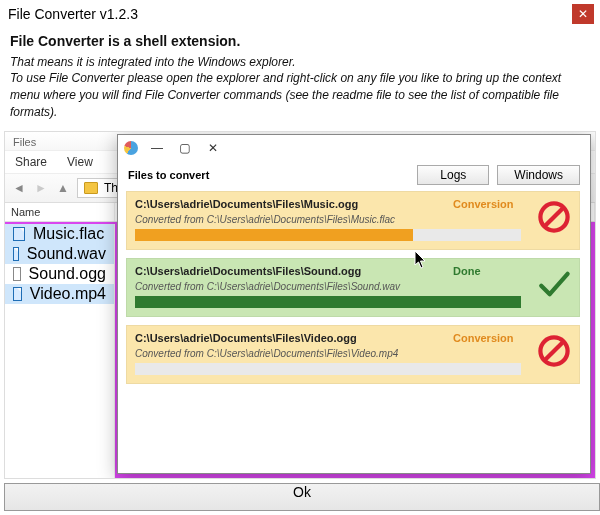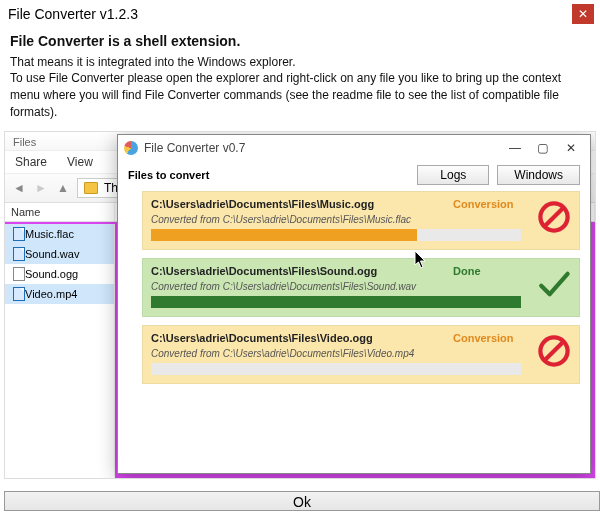--- a/index.html
+++ b/index.html
@@ -4,79 +4,79 @@
 <style>
   * { box-sizing: border-box; margin: 0; padding: 0; font-family: "Segoe UI", Tahoma, sans-serif; }
   html, body { width: 600px; height: 515px; overflow: hidden; background: #fff; }
 
   .titlebar { display: flex; align-items: flex-start; justify-content: space-between; padding: 4px 0 4px 4px; }
   .titlebar-title { font-size: 14px; color: #000; padding: 2px 4px; }
   .close-btn { width: 22px; height: 20px; background: #c0392b; color: #fff; display: flex; align-items: center; justify-content: center; font-size: 12px; cursor: pointer; margin-right: 6px; }
 
   .content { padding: 4px 10px 6px 10px; font-size: 12px; color: #111; line-height: 1.4; }
   .content .heading { font-weight: 700; font-size: 14px; margin-bottom: 2px; }
-  .content .body-text { font-size: 12px; }
+  .content .body-text { font-size: 12px; font-style: italic; }
 
   .explorer-shot { position: relative; margin: 4px 4px 0 4px; height: 348px; border: 1px solid #ddd; background: #d946ef; overflow: hidden; }
   .exp-tabs { padding: 4px 8px 2px 8px; font-size: 11px; color: #666; background: linear-gradient(#fff,#f7f7f7); border-bottom: 1px solid #eee; }
   .exp-menu { padding: 4px 10px; font-size: 12px; color: #333; background: #fff; border-bottom: 1px solid #eee; display: flex; gap: 20px; }
   .exp-addr { display: flex; align-items: center; padding: 4px 6px; background: linear-gradient(#fcfcfc,#f3f3f3); border-bottom: 1px solid #ddd; font-size: 12px; gap: 6px; }
   .nav-arrow { width: 16px; height: 16px; color: #888; display: inline-flex; align-items: center; justify-content: center; }
   .breadcrumb { flex: 1; background: #fff; border: 1px solid #ccc; padding: 2px 6px; display: flex; align-items: center; gap: 6px; }
   .crumb-icon { width: 14px; height: 12px; background: #f4c542; border: 1px solid #c99a1f; border-radius: 1px; display:inline-block; }
   .crumb-sep { color: #888; font-size: 10px; }
   .search-box { width: 60px; background: #fff; border: 1px solid #ccc; padding: 2px 6px; color: #888; direction: rtl; }
   .col-headers { display: flex; font-size: 11px; color: #333; background: #fff; border-bottom: 1px solid #e0e0e0; }
   .col-headers div { padding: 3px 6px; border-right: 1px solid #eee; }
   .col-name { width: 110px; }
   .col-date { width: 90px; }
   .col-type { width: 80px; }
   .col-size { flex: 1; }
 
   .file-pane { position: absolute; left: 0; top: 92px; width: 110px; bottom: 0; background: #fff; border-right: 1px solid #eee; display:flex; flex-direction:column; }
-  .file-row { display: flex; align-items: center; gap: 0; font-size: 11px; padding: 2px 8px; height: 20px; }
+  .file-row { display: flex; align-items: center; gap: 8px; font-size: 16px; padding: 2px 8px; height: 20px; }
   .file-row.sel { background: #cfe6fb; }
   .file-icon { width: 12px; height: 14px; border: 1px solid #888; background: #fff; position: relative; }
   .file-icon::before { content: ""; position: absolute; top: 0; right: 0; border-top: 4px solid #fafafa; border-left: 4px solid transparent; }
   .file-icon.audio { border-color: #1e6db5; background: #d7eaff; }
   .file-icon.vid   { border-color: #1e6db5; background: #d7eaff; }
 
   .overlay { position: absolute; left: 112px; top: 2px; right: 4px; bottom: 4px; background: #fff; border: 1px solid #888; box-shadow: 0 4px 18px rgba(0,0,0,0.3); display:flex; flex-direction:column; }
   .ov-titlebar { display: flex; align-items: center; padding: 4px 6px; font-size: 12px; color: #444; }
   .ov-logo { width: 14px; height: 14px; border-radius: 50%; background: conic-gradient(#4aa3e0 0 60%, #f4c542 0 80%, #e05c5c 0); margin-right: 6px; }
   .ov-title { flex: 1; }
   .ov-btns { display: flex; gap: 2px; }
   .ov-btn { width: 26px; height: 18px; display:flex; align-items:center; justify-content:center; font-size:12px; color:#333; }
 
   .ov-head { display:flex; align-items:center; justify-content:space-between; padding: 4px 10px 6px 10px; }
   .ov-head-title { font-weight:700; font-size:11px; }
   .ov-head-btns { display:flex; gap:8px; }
   .pill-btn { border:1px solid #aaa; background:linear-gradient(#fdfdfd,#e8e8e8); padding:2px 16px; font-size:12px; cursor:pointer; min-width:72px; text-align:center; }
 
-  .jobs { display:flex; flex-direction:column; gap:8px; padding: 0 10px 8px 24px; overflow:hidden; }
+  .jobs { display:flex; flex-direction:column; gap:8px; padding: 0 10px 8px 0; overflow:hidden;margin-left:8px; }
   .job { border:1px solid rgba(0,0,0,0.05); padding:6px 8px 8px 8px; display:grid; grid-template-columns: 1fr 68px 42px; column-gap:8px; row-gap:4px; align-items:center; position:relative; }
   .job.warn { background:#fbe6ac; }
   .job.ok   { background:#c9e6b3; }
   .job-path { grid-column:1; font-size:11px; font-weight:700; color:#222; white-space:nowrap; overflow:hidden; text-overflow:ellipsis; }
   .job-status { grid-column:2; font-size:11px; font-weight:700; text-align:left; }
   .job-status.conv { color:#e08a1e; }
   .job-status.done { color:#2f7a2f; }
   .job-icon { grid-column:3; grid-row:1 / span 3; justify-self:end; }
   .job-sub { grid-column:1; font-size:10px; font-style:italic; color:#555; white-space:nowrap; overflow:hidden; text-overflow:ellipsis; }
   .job-bar-fill { position:absolute; left:0; top:0; bottom:0; }
   .job-bar-fill.orange { background:#f0a020; }
   .job-bar-fill.green  { background:#2f7a2f; }
   .job-bar-fill.gray   { background:#ccc; }
   .job .bar-wrap { grid-column:1 / span 2; grid-row:3; height:12px; background:#e9e9e9; position:relative; }
   .cancel-ic { width:34px; height:34px; }
   .check-ic  { width:34px; height:34px; }
 
   .cursor { position:absolute; width:14px; height:18px; pointer-events:none; }
 
-  .ok-bar { position:absolute; left:4px; right:0; bottom:4px; height:20px; border:1px solid #999; background:linear-gradient(#f2f2f2,#e6e6e6); display:flex; align-items:flex-end; justify-content:center; font-size:14px; cursor:pointer; }
+  .ok-bar { position:absolute; left:4px; right:0; bottom:4px; height:28px; border:1px solid #999; background:linear-gradient(#f2f2f2,#e6e6e6); display:flex; align-items:flex-start; justify-content:center; font-size:14px; cursor:pointer; }
 </style>
 </head>
 <body>
 
 <div class="titlebar">
   <div class="titlebar-title">File Converter v1.2.3</div>
   <div class="close-btn">
     <span>✕</span>
   </div>
 </div>
@@ -129,21 +129,20 @@
       </div>
       <div class="file-row sel">
         <span class="file-icon vid"></span>
         <span>Video.mp4</span>
       </div>
     </div>
 
   <div class="overlay">
     <div class="ov-titlebar">
       <span class="ov-logo"></span>
-      <span class="ov-title">File Converter v0.7</span>
       <div class="ov-btns">
         <div class="ov-btn">
             <span>—</span>
           </div>
         <div class="ov-btn">
             <span>▢</span>
           </div>
         <div class="ov-btn">
             <span>✕</span>
           </div>

